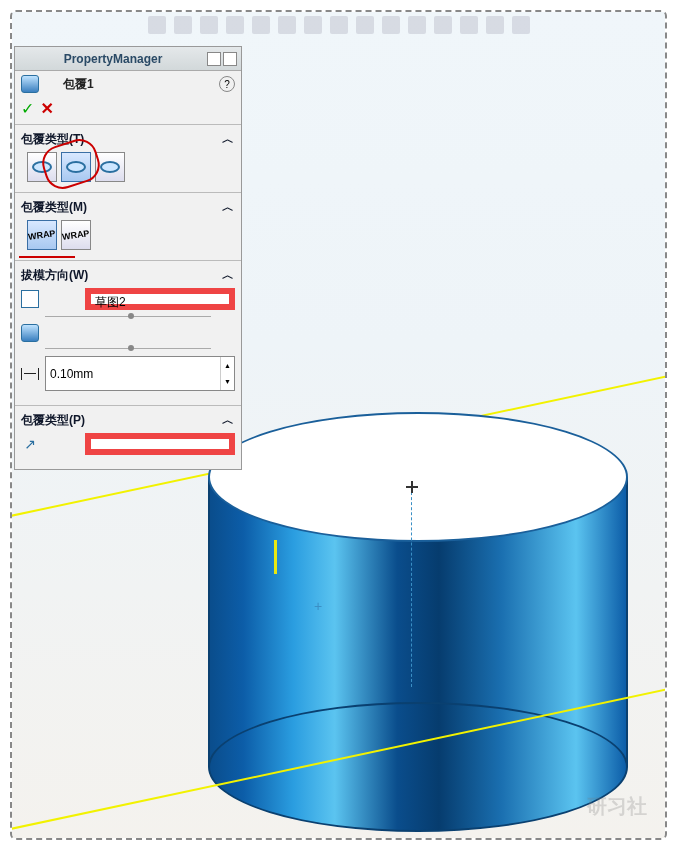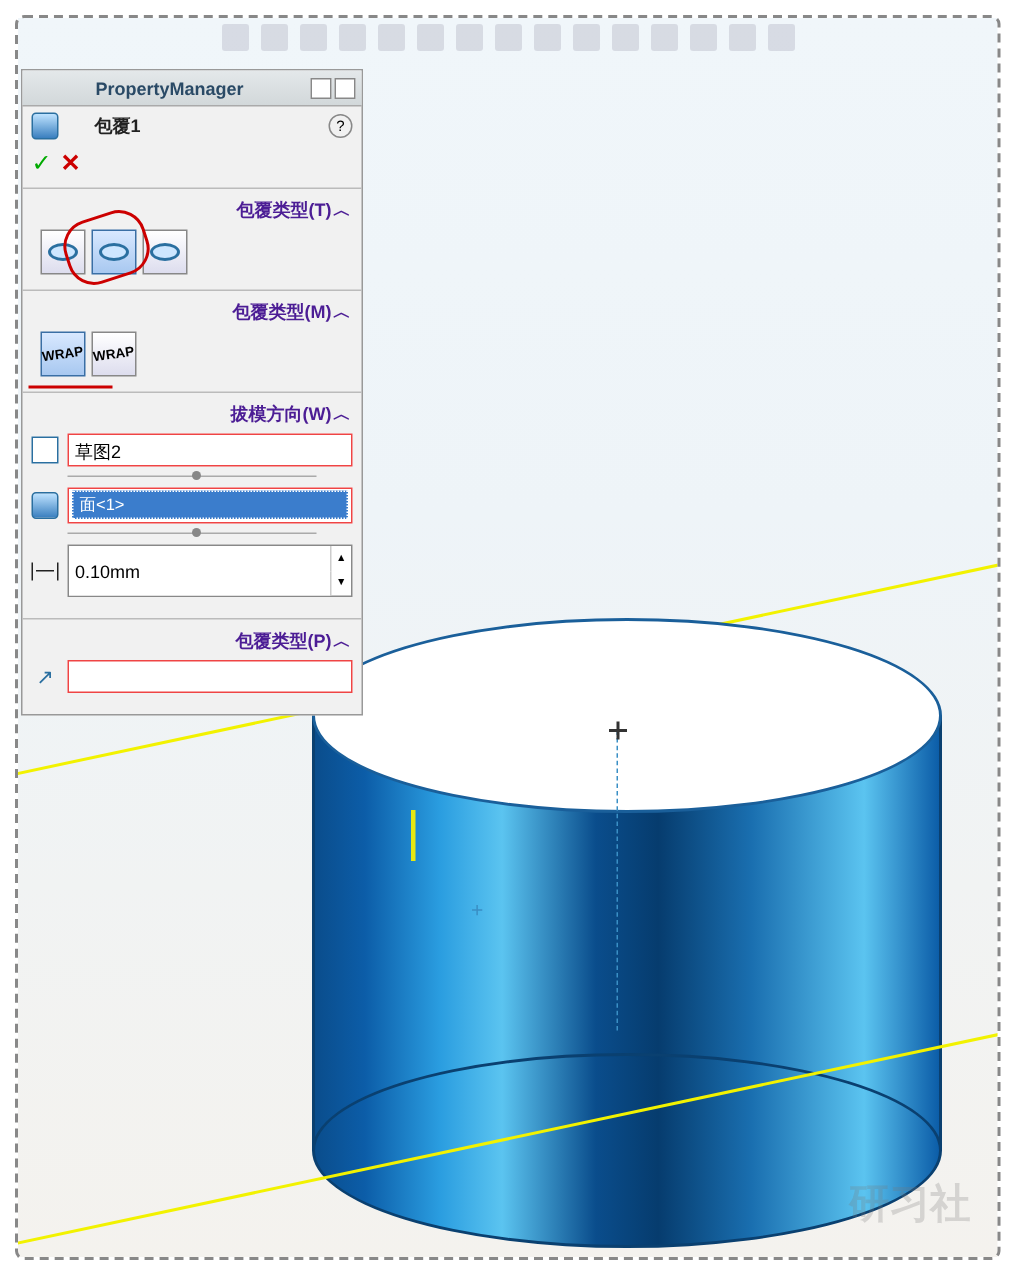--- a/index.html
+++ b/index.html
@@ -40,21 +40,21 @@
     width: 18px; height: 18px; background: linear-gradient(#bfe3ff,#3a7fbf);
     border-radius: 3px; border: 1px solid #2a6fa0;
   }
   .pm-feature .fname { flex: 1; font-weight: bold; color: #222; }
   .pm-feature .help { width: 16px; height: 16px; border: 1px solid #888; border-radius: 50%; font-size: 10px; display: flex; align-items: center; justify-content: center; }
   .pm-confirm { display: flex; gap: 6px; padding: 2px 6px 6px 6px; border-bottom: 1px solid #bbb; }
   .pm-confirm .ok { color: #0a0; font-size: 16px; }
   .pm-confirm .cancel { color: #c00; font-size: 16px; font-weight: bold; }
 
   .sect { border-bottom: 1px solid #bbb; padding: 6px 6px 10px 6px; }
-  .sect-hdr { display: flex; align-items: center; justify-content: flex-end; font-weight: bold; color: #4c1d95; margin-bottom: 4px; }
+  .sect-hdr { display: flex; align-items: center; justify-content: space-between; font-weight: bold; color: #0f172a; margin-bottom: 4px; }
   .sect-hdr .chev { width: 14px; height: 14px; display: flex; align-items: center; justify-content: center; }
   .iconrow { display: flex; gap: 4px; padding-left: 6px; position: relative; }
   .bigbtn {
     width: 30px; height: 30px; border: 1px solid #888; background: linear-gradient(#fff,#dde);
     display: flex; align-items: center; justify-content: center;
   }
   .bigbtn.sel { background: linear-gradient(#d8e8ff,#a8c8f0); border-color: #3a6fa5; }
   .bigbtn .inner { width: 20px; height: 12px; border: 2px solid #2a6fa0; border-radius: 10px/6px; background: #cde6ff; }
   .bigbtn .wrap { font-size: 9px; font-weight: bold; transform: rotate(-8deg); }
   .annot-red1 { position: absolute; left: 22px; top: -10px; width: 56px; height: 44px; border: 2px solid #c00; border-radius: 18px; transform: rotate(-18deg); pointer-events: none; }
@@ -65,22 +65,22 @@
   .inputrow .licon.sketch { border-radius: 0; border-color: #2a6fa0; background: #fff; }
   .inputrow .licon.face { background: linear-gradient(#bfe3ff,#3a7fbf); border-radius: 3px; }
   .inputrow .licon.dim {
     width: 18px; height: 18px; background:
       linear-gradient(#222,#222) no-repeat center/12px 1px,
       linear-gradient(#222,#222) no-repeat left center/1px 12px,
       linear-gradient(#222,#222) no-repeat right center/1px 12px;
     border: none;
   }
   .listbox {
-    flex: 1; height: 22px; background: #fff; border: 1px solid #ef4444;
-    display: flex; align-items: flex-end; padding: 0 4px;
+    flex: 1; height: 22px; background: #fff; border: 6px solid #ef4444;
+    display: flex; align-items: flex-start; padding: 0 4px; margin-left: 40px;
   }
   .listbox.face-sel { background: #fff; padding: 2px; height: 24px; }
   .listbox .selchip {
     background: #3b7dcc; color: #fff; padding: 1px 4px; font-size: 11px; border: 1px dotted #fff;
     width: 100%;
   }
   .rangebar { height: 6px; margin: 2px 24px; position: relative; }
   .rangebar::before { content: ""; position: absolute; left: 0; right: 0; top: 2px; height: 1px; background: #aaa; }
   .rangebar .thumb { position: absolute; top: -1px; left: 50%; width: 6px; height: 6px; background: #888; border-radius: 50%; }
 
@@ -108,21 +108,21 @@
   .cyl-bot { position: absolute; left: 0; top: 290px; width: 420px; height: 130px; border-radius: 50%;
     background: linear-gradient(90deg,#0a4d8c 0%, #0c5da8 8%, #2a9de0 20%, #5bc4f0 30%, #0a4d8c 45%, #063c6e 55%, #1a6fb0 70%, #5bc4f0 88%, #0c5da8 100%);
     border: 2px solid #0a4070; }
   .axis { position: absolute; left: 399px; top: 475px; width: 0; height: 200px; border-left: 1px dashed #3a8fc5; }
   .origin-star { position: absolute; left: 394px; top: 469px; width: 12px; height: 12px; }
   .origin-star::before, .origin-star::after { content: ""; position: absolute; background: #333; }
   .origin-star::before { left: 5px; top: 0; width: 2px; height: 12px; }
   .origin-star::after { left: 0; top: 5px; width: 12px; height: 2px; }
   .center-cross { position: absolute; left: 302px; top: 586px; color: #3a8fc5; font-size: 14px; }
 
-  .watermark { position: absolute; right: 18px; bottom: 18px; font-size: 27px; color: rgba(120,120,120,0.25); font-weight: bold; }
+  .watermark { position: absolute; right: 18px; bottom: 18px; font-size: 20px; color: rgba(120,120,120,0.25); font-weight: bold; }
 </style>
 </head>
 <body>
 
 <div class="viewport">
   <div class="top-toolbar">
     <div class="ti"></div>
     <div class="ti"></div>
     <div class="ti"></div>
     <div class="ti"></div>
@@ -220,23 +220,20 @@
         <div class="listbox">
           <span>草图2</span>
         </div>
       </div>
       <div class="rangebar">
           <div class="thumb"></div>
         </div>
 
       <div class="inputrow">
         <span class="licon face"></span>
-        <div class="listbox face-sel">
-          <div class="selchip">面&lt;1&gt;</div>
-        </div>
       </div>
       <div class="rangebar">
           <div class="thumb"></div>
         </div>
 
       <div class="inputrow">
         <span class="licon dim"></span>
         <div class="spin">
           <input value="0.10mm" style="">
           <div class="sbtns">

